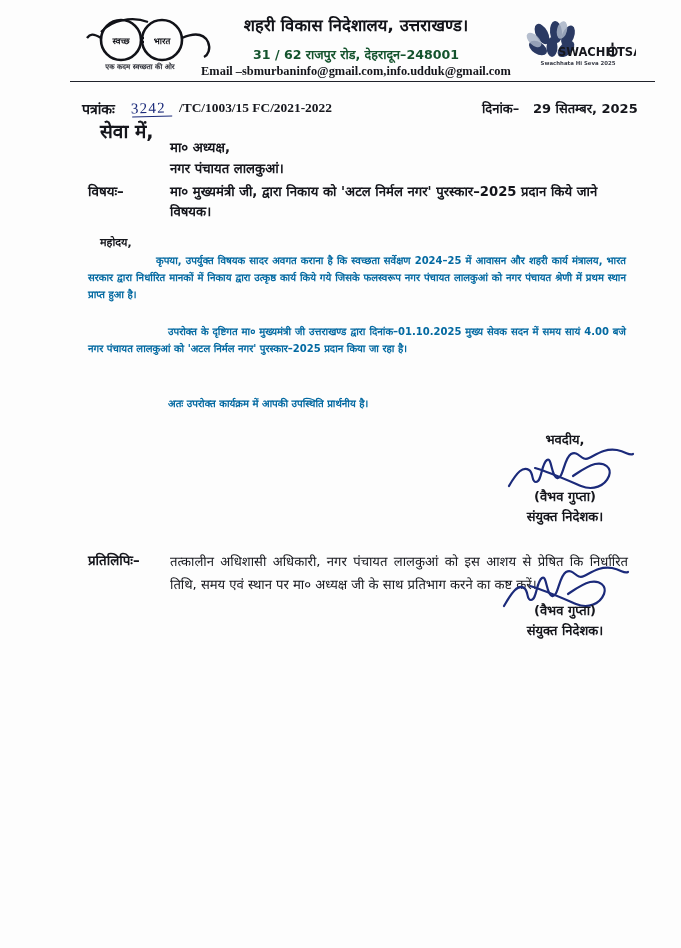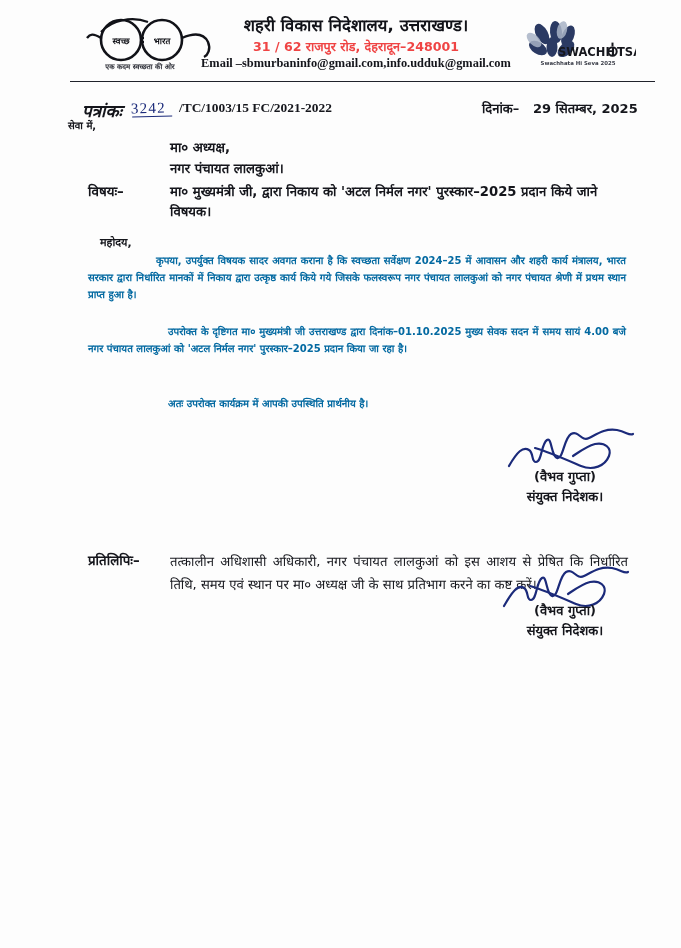--- a/index.html
+++ b/index.html
@@ -57,22 +57,22 @@
     letter-spacing: .1px;
     line-height: 1.25;
     color: #111218;
     white-space: nowrap;
   }
   .org-addr {
     font-family: "DejaVu Sans", sans-serif;
     font-size: 12.6px;
     font-weight: bold;
     line-height: 1.35;
-    margin-top: 1px;
-    color: #ef4444;
+    margin-top: 9px;
+    color: #14532d;
     white-space: nowrap;
   }
   .org-email {
     font-family: "Liberation Serif", serif;
     font-size: 12.4px;
     font-weight: bold;
     margin-top: 1px;
     color: #14151b;
     text-underline-offset: 1.5px;
     white-space: nowrap;
@@ -96,25 +96,24 @@
   
   .hindi {
     font-family: "DejaVu Sans", sans-serif;
   }
   .row {
     position: absolute;
   }
   .ref-label {
     left: 82px;
     top: 99px;
-    font-size: 17px;
-    font-weight: bold;
-    font-family: "DejaVu Sans", sans-serif;
-    white-space: nowrap;
-    font-style: italic;
+    font-size: 14px;
+    font-weight: bold;
+    font-family: "DejaVu Sans", sans-serif;
+    white-space: nowrap;
   }
   .ref-hand {
     position: absolute;
     left: 131px;
     top: 100px;
     font-family: "Liberation Serif", serif;
     font-size: 15px;
     color: #1b2a7a;
     letter-spacing: 1.2px;
     transform: rotate(-1.5deg);
@@ -139,23 +138,23 @@
   }
   .date-line {
     left: 482px;
     top: 99px;
     font-size: 13px;
     font-weight: bold;
     font-family: "DejaVu Sans", sans-serif;
     white-space: nowrap;
   }
   .seva {
-    left: 68px;
+    left: 100px;
     top: 118px;
-    font-size: 10px;
+    font-size: 19px;
     font-weight: bold;
     font-family: "DejaVu Sans", sans-serif;
     white-space: nowrap;
   }
   .addr1 {
     left: 170px;
     top: 138px;
     font-size: 13.2px;
     font-weight: bold;
     font-family: "DejaVu Sans", sans-serif;
@@ -343,20 +342,21 @@
 
   <div class="row para p1">
     <span>कृपया, उपर्युक्त विषयक सादर अवगत कराना है कि स्वच्छता सर्वेक्षण 2024–25 में आवासन और शहरी कार्य मंत्रालय, भारत सरकार द्वारा निर्धारित मानकों में निकाय द्वारा उत्कृष्ठ कार्य किये गये जिसके फलस्वरूप नगर पंचायत लालकुआं को नगर पंचायत श्रेणी में </span><span class="b">प्रथम स्थान</span><span> प्राप्त हुआ है।</span>
   </div>
 
   <div class="row para p2">उपरोक्त के दृष्टिगत मा० मुख्यमंत्री जी उत्तराखण्ड द्वारा दिनांक–01.10.2025 मुख्य सेवक सदन में समय सायं 4.00 बजे नगर पंचायत लालकुआं को 'अटल निर्मल नगर' पुरस्कार–2025 प्रदान किया जा रहा है।</div>
 
   <div class="row para p3">अतः उपरोक्त कार्यक्रम में आपकी उपस्थिति प्रार्थनीय है।</div>
 
   <div class="sig-block sig1">
+    <div class="sig-closing">भवदीय,</div>
     <div class="sig-space">
       <div class="scribble" style="left:26px; top:-8px;">
         <svg width="140" height="52" viewBox="0 0 140 52">
           <g fill="none" stroke="#1b2a7a" stroke-width="2.2" stroke-linecap="round">
             <path d="M8 44 C16 30 22 24 28 28 C33 31 30 40 35 40 C41 40 40 22 46 18
                      C51 15 50 34 56 36 C62 38 63 16 70 12 C78 8 80 20 88 16
                      C96 12 104 6 116 8 C126 10 128 14 132 12"></path>
             <path d="M34 26 C48 30 66 38 80 44 C92 49 104 44 108 34
                      C111 26 104 20 94 22 C86 24 78 30 72 34"></path>
           </g>

